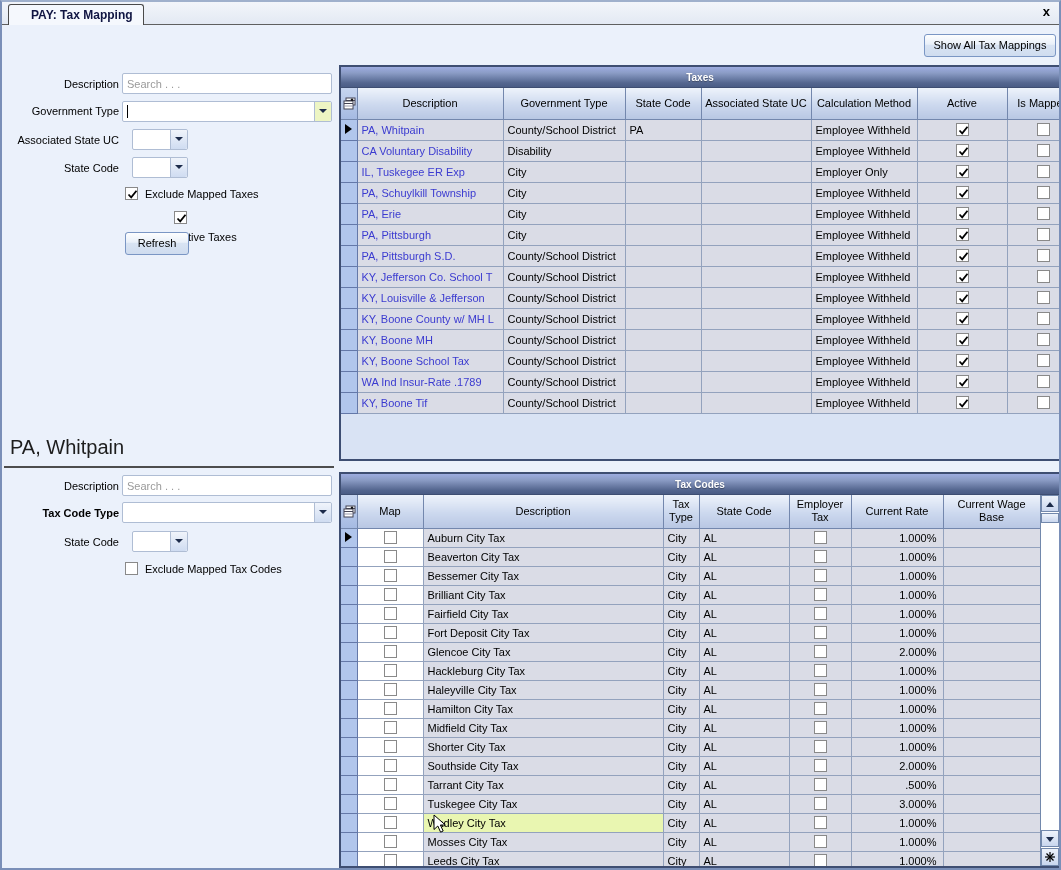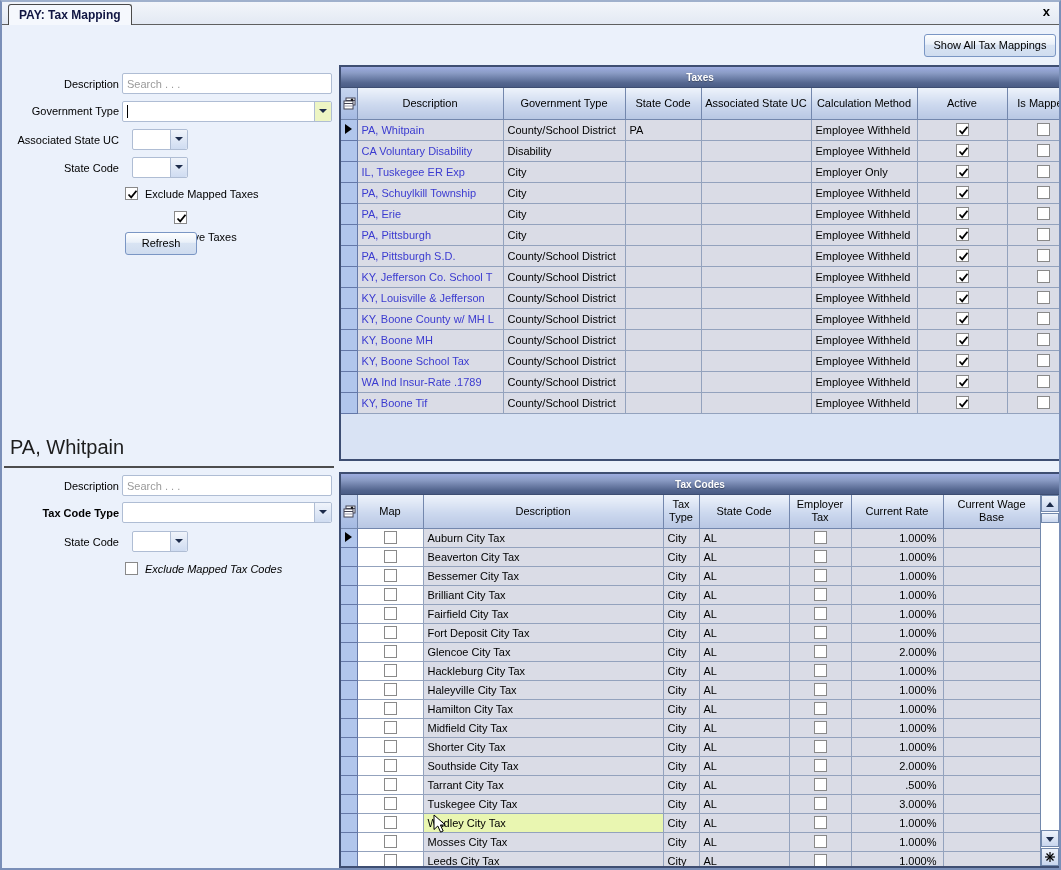--- a/index.html
+++ b/index.html
@@ -13,33 +13,33 @@
   }
   
   .tabstrip {
     position:absolute; left:0; top:0; width:100%; height:23px;
     background: linear-gradient(#f2f5fa,#e3e9f3);
     border-bottom: 1px solid #5f5f5f;
   }
   .tab {
     position:absolute; left:6px; top:2px; height:21px;
     background:#f5f8fd; border:1px solid #4a4a4a; border-bottom:none;
-    border-radius:3px 3px 0 0; padding:3px 10px 0 10px;
+    border-radius:3px 3px 0 0; padding:3px 10px 0 22px;
     font-weight:bold; font-size:12px; color:#101542;
   }
   .close-x { position:absolute; right:9px; top:3px; font-weight:bold; font-size:13px; color:#000; cursor:default; line-height:14px; }
   
   .btn {
     display:inline-block; text-align:center;
     background: linear-gradient(#fdfefe,#e9f0f9 45%,#d9e4f3 46%,#cfdcef);
     border:1px solid #7a96c4; border-radius:3px;
     font-size:11px; color:#000; padding:4px 8px 0 8px;
   }
   #show-all-btn { position:absolute; left:922px; top:32px; width:132px; height:23px; }
-  #refresh-btn  { position:absolute; left:123px; top:230px; width:72px;  height:23px; }
+  #refresh-btn  { position:absolute; left:123px; top:230px; width:64px;  height:23px; }
   
   .flabel { position:absolute; left:0; width:117px; text-align:right; font-size:11px; color:#000; }
   .tbox {
     position:absolute; background:#fff; border:1px solid #afbdd4; border-radius:2px;
     font-family:"Liberation Sans",sans-serif; font-size:11px; padding:0 4px; color:#000;
   }
   .tbox::placeholder { color:#9a9a9a; }
   .combo { position:absolute; background:#fff; border:1px solid #afbdd4; border-radius:2px; }
   .combo .drop {
     position:absolute; right:0; top:0; bottom:0; width:17px;
@@ -185,21 +185,21 @@
   <div class="flabel" style="top:505px;font-weight:bold;">Tax Code Type</div>
   <div class="combo" style="left:120px; top:500px; width:210px; height:21px;">
     <span class="drop"></span>
   </div>
 
   <div class="flabel" style="top:534px;">State Code</div>
   <div class="combo" style="left:130px; top:529px; width:56px; height:21px;">
     <span class="drop"></span>
   </div>
 
-  <div class="filt-check" style="left:123px; top:560px;font-style:italic;">
+  <div class="filt-check" style="left:123px; top:560px;">
     <span class="cbx"></span>
     <span>Exclude Mapped Tax Codes</span>
   </div>
 
   <div id="taxes-grid" class="grid">
     <div class="grid-title">Taxes</div>
     <table class="grid-tbl taxes-tbl" id="taxes-table" style="width:718px;">
       <tbody id="taxes-body">
           <tr class="hdr">
             <th class="selhead" style="width:16px">

